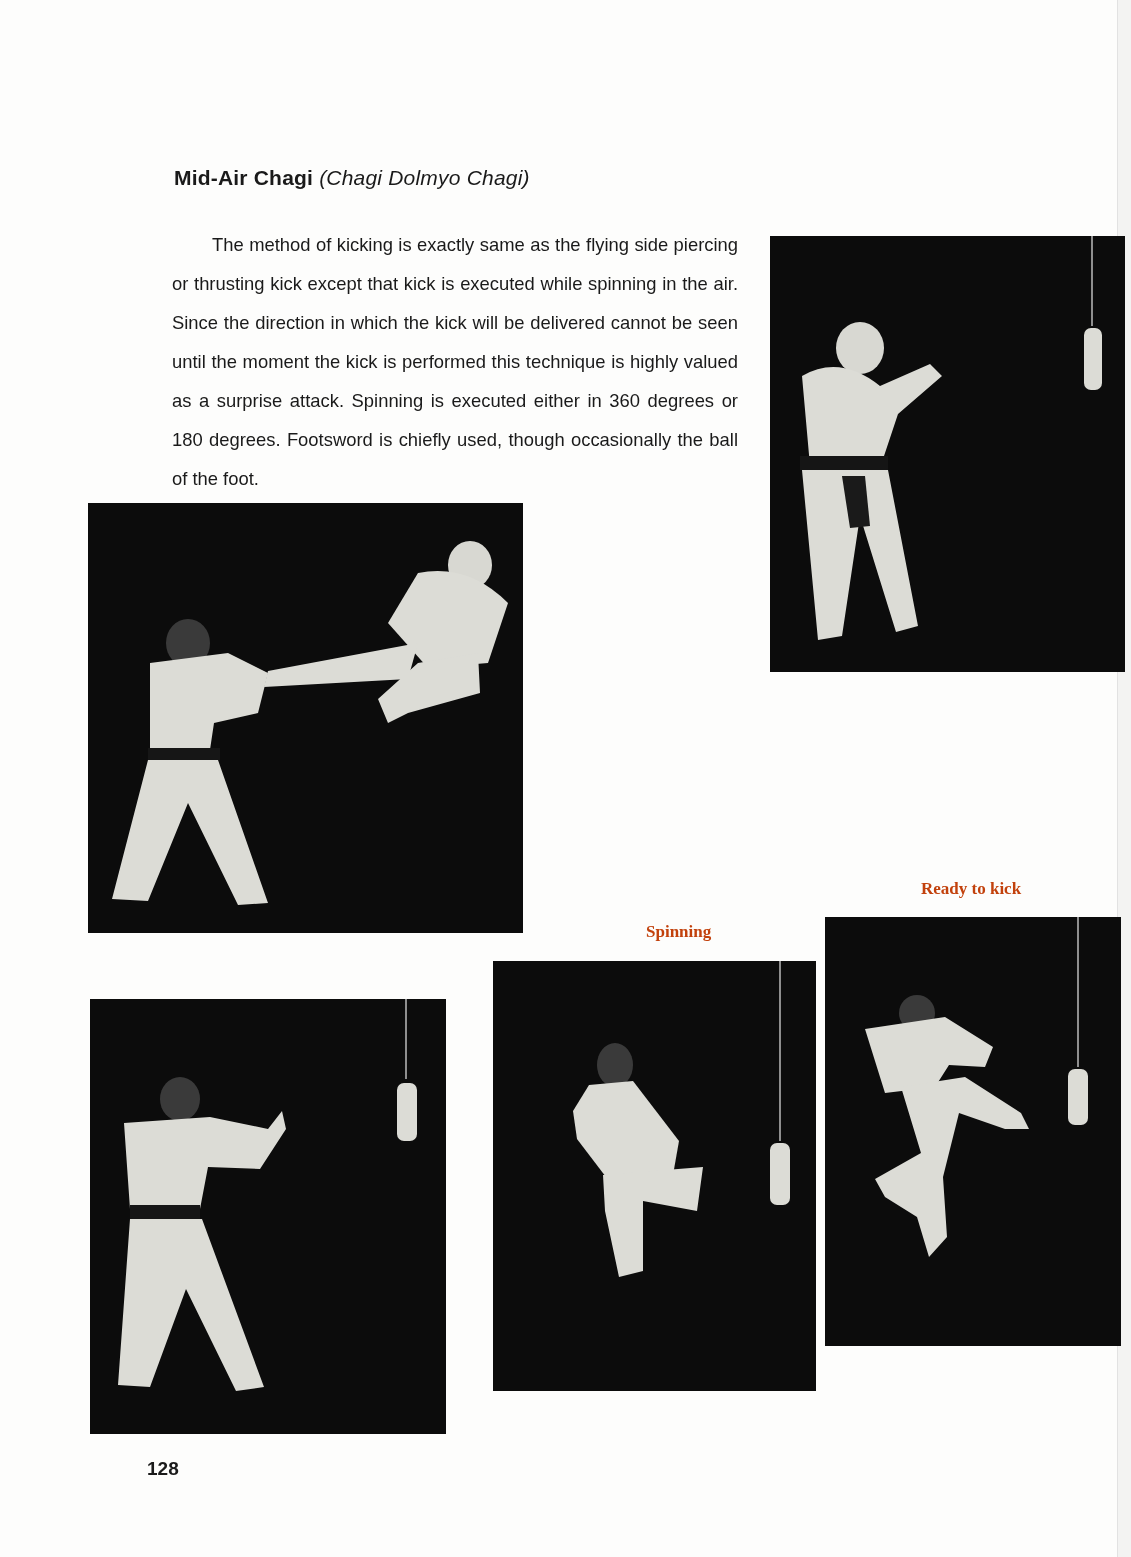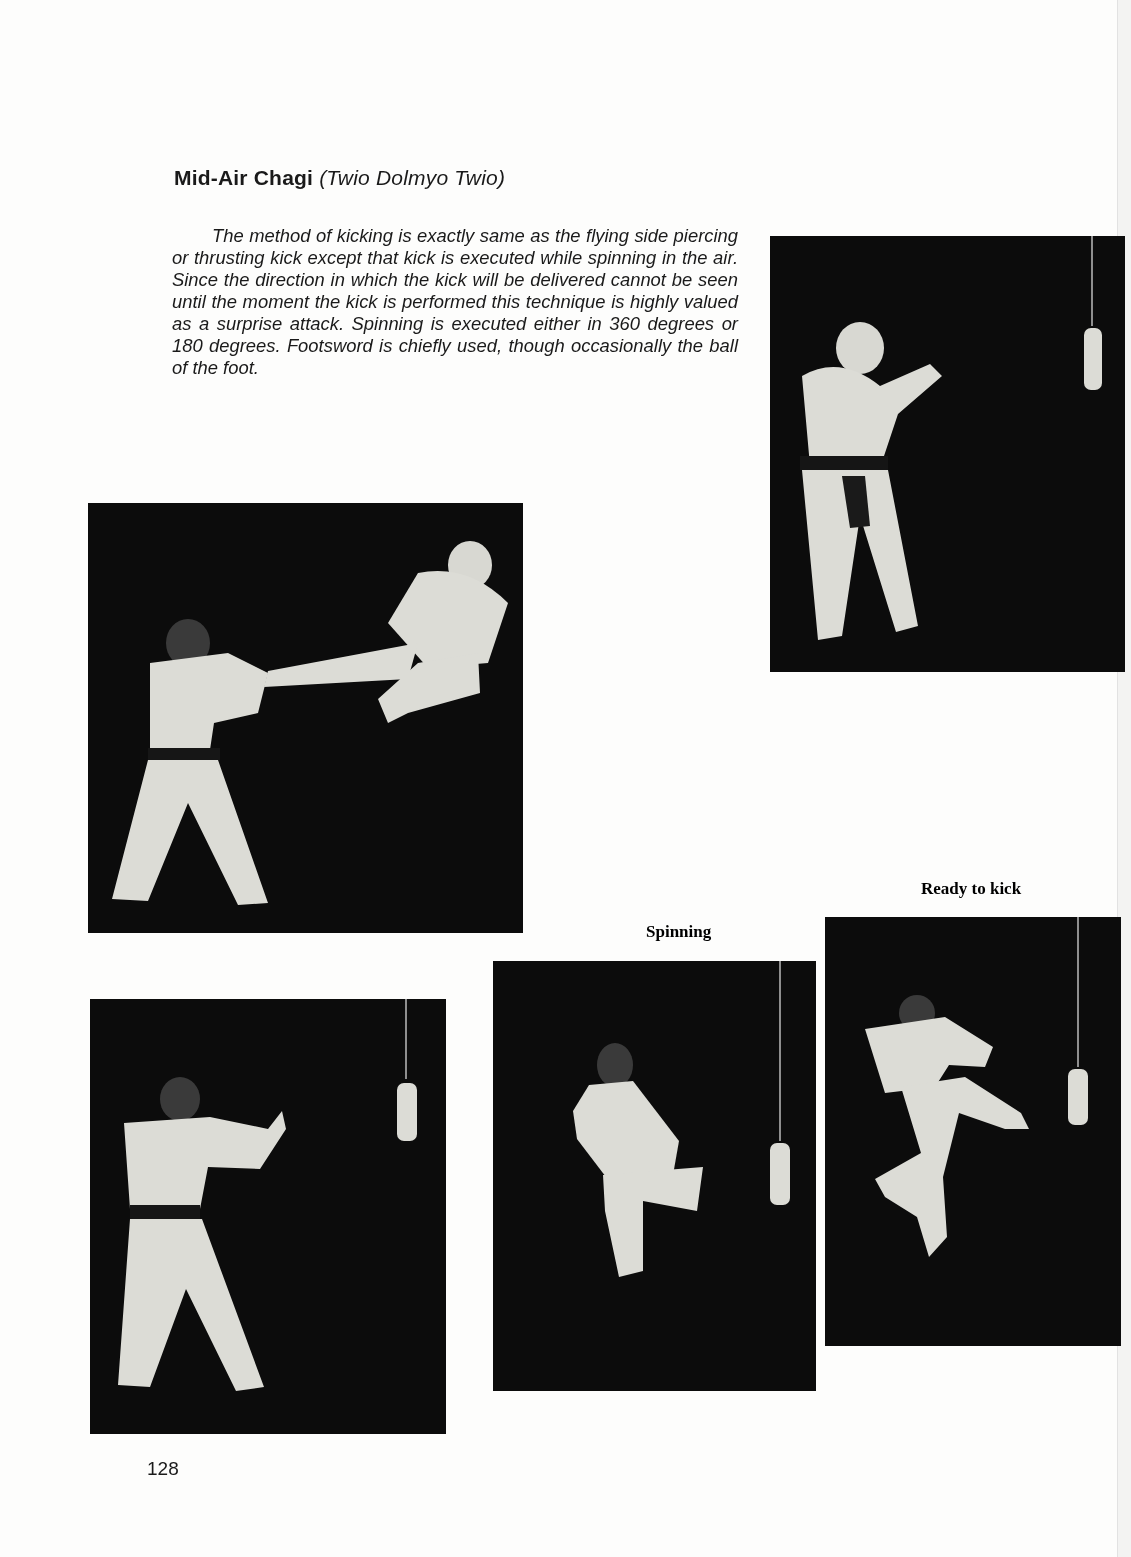--- a/index.html
+++ b/index.html
@@ -1,33 +1,33 @@
 <!DOCTYPE html>
 <html><head>
 <meta charset="utf-8">
 <style>
   html,body{margin:0;padding:0;}
   body{width:1131px;height:1557px;background:#fdfdfc;position:relative;overflow:hidden;font-family:"Liberation Sans",sans-serif;color:#1a1a1a;}
   .right-edge{position:absolute;left:1117px;top:0;width:14px;height:1557px;background:#f3f3f2;border-left:1px solid #e2e2e2;}
   .title{position:absolute;left:174px;top:166px;font-size:21px;font-weight:bold;letter-spacing:0.2px;white-space:nowrap;}
   .title .it{font-style:italic;font-weight:normal;}
-  .body{position:absolute;left:172px;top:225px;width:566px;font-size:18.4px;line-height:22px;text-align:justify;text-indent:40px;font-style:italic;}
+  .body{position:absolute;left:172px;top:225px;width:566px;font-size:18.4px;line-height:39px;text-align:justify;text-indent:40px;}
   .photo{position:absolute;background:#0c0c0c;overflow:hidden;}
   .photo svg{position:absolute;left:0;top:0;width:100%;height:100%;}
-  .caption{position:absolute;font-family:"Liberation Serif",serif;font-weight:bold;font-size:17px;color:#000000;white-space:nowrap;}
-  .pagenum{position:absolute;left:147px;top:1458px;font-size:19px;font-weight:normal;}
+  .caption{position:absolute;font-family:"Liberation Serif",serif;font-weight:bold;font-size:17px;color:#c2410c;white-space:nowrap;}
+  .pagenum{position:absolute;left:147px;top:1458px;font-size:19px;font-weight:bold;}
 </style>
 </head>
 <body>
 
 <div class="right-edge"></div>
 
 <div class="title">
   <span>Mid-Air Chagi</span>
-  <span class="it">(Twio Dolmyo Twio)</span>
+  <span class="it">(Chagi Dolmyo Chagi)</span>
 </div>
 
 <div class="body">The method of kicking is exactly same as the flying side piercing or thrusting kick except that kick is executed while spinning in the air. Since the direction in which the kick will be delivered cannot be seen until the moment the kick is performed this technique is highly valued as a surprise attack. Spinning is executed either in 360 degrees or 180 degrees. Footsword is chiefly used, though occasionally the ball of the foot.</div>
 
 <div class="photo" style="left:770px;top:236px;width:355px;height:436px;">
   <svg viewBox="0 0 355 436">
     <line x1="322" y1="0" x2="322" y2="90" stroke="#bbb" stroke-width="1.5"></line>
     <rect x="314" y="92" width="18" height="62" rx="7" fill="#dcdcd6"></rect>
     <ellipse cx="90" cy="112" rx="24" ry="26" fill="#d8d8d2"></ellipse>
     <path d="M32 140 Q70 118 110 150 L160 128 L172 140 L128 178 L112 226 L40 230 Z" fill="#dcdcd6"></path>

